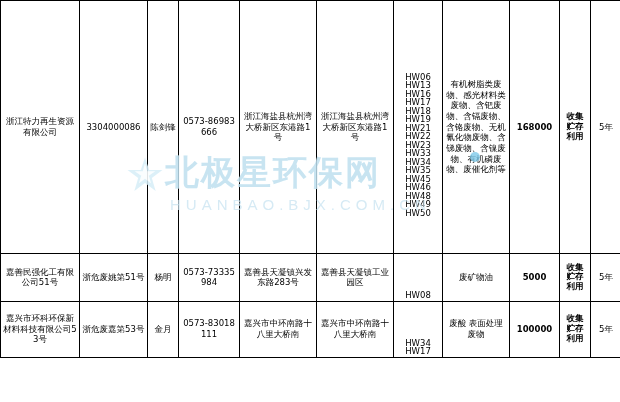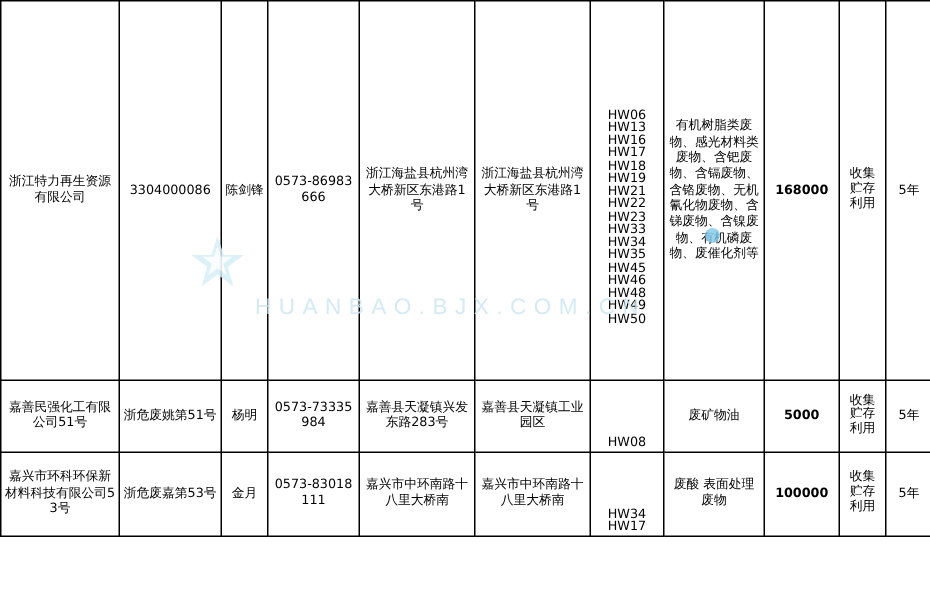--- a/index.html
+++ b/index.html
@@ -28,21 +28,21 @@
   td.vmid{vertical-align:middle;}
   .c-name{width:74px;font-size:8.5px;border-radius:29px;}
   .c-code{width:63px;font-size:8.5px;}
   .c-person{width:26px;font-size:8.5px;}
   .c-phone{width:56px;font-size:8.5px;}
   .c-addr1{width:72px;font-size:8.5px;}
   .c-addr2{width:72px;font-size:8.5px;}
   .c-hw{width:44px;font-size:8.5px;}
   .c-type{width:62px;font-size:8.5px;}
   .c-amt{width:45px;font-size:8.5px;font-weight:bold;}
-  .c-way{width:26px;font-size:8.5px;}
+  .c-way{width:26px;font-size:8.5px;font-weight:bold;}
   .c-term{width:26px;font-size:8.5px;}
   .hw-list{
     display:flex;flex-direction:column;align-items:center;
     line-height:1.0;
     margin-top:36px;
   }
   .hw-list span{display:block;padding:0;margin:0;font-size:8.5px;}
   .way-cell{line-height:1.15;}
   .tall{height:250px;}
   
@@ -160,16 +160,17 @@
 
     </tbody>
   </table>
 
   <div class="wm">
     <svg class="wm-star" viewBox="0 0 100 100">
       <polygon points="50,4 61,37 96,37 68,58 78,92 50,71 22,92 32,58 4,37 39,37" fill="#d7eef8" opacity="0.95"></polygon>
       <polygon points="50,20 56,40 77,40 60,52 66,72 50,60 34,72 40,52 23,40 44,40" fill="#ffffff" opacity="0.85"></polygon>
     </svg>
     <div class="wm-dot"></div>
+    <div class="wm-main">北极星环保网</div>
     <div class="wm-sub">HUANBAO.BJX.COM.CN</div>
   </div>
 
 </div>
 
 </body></html>

